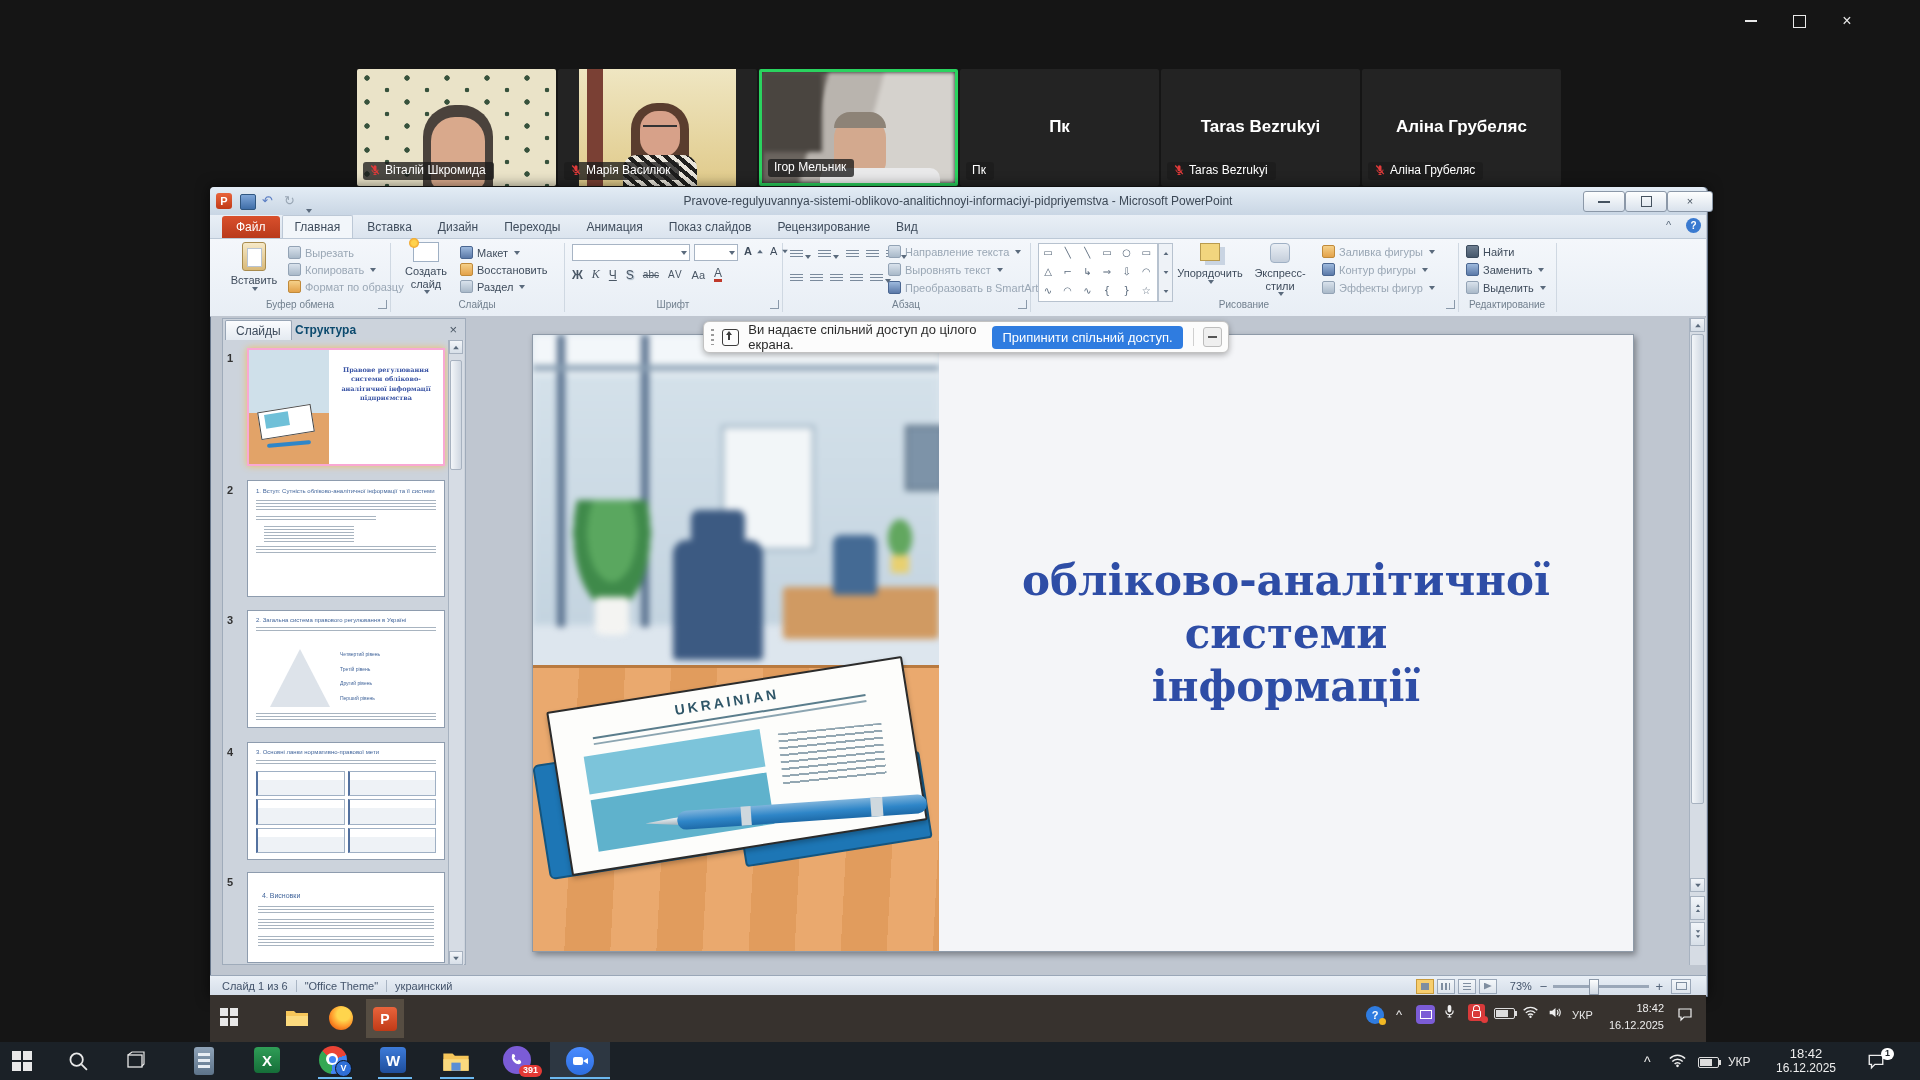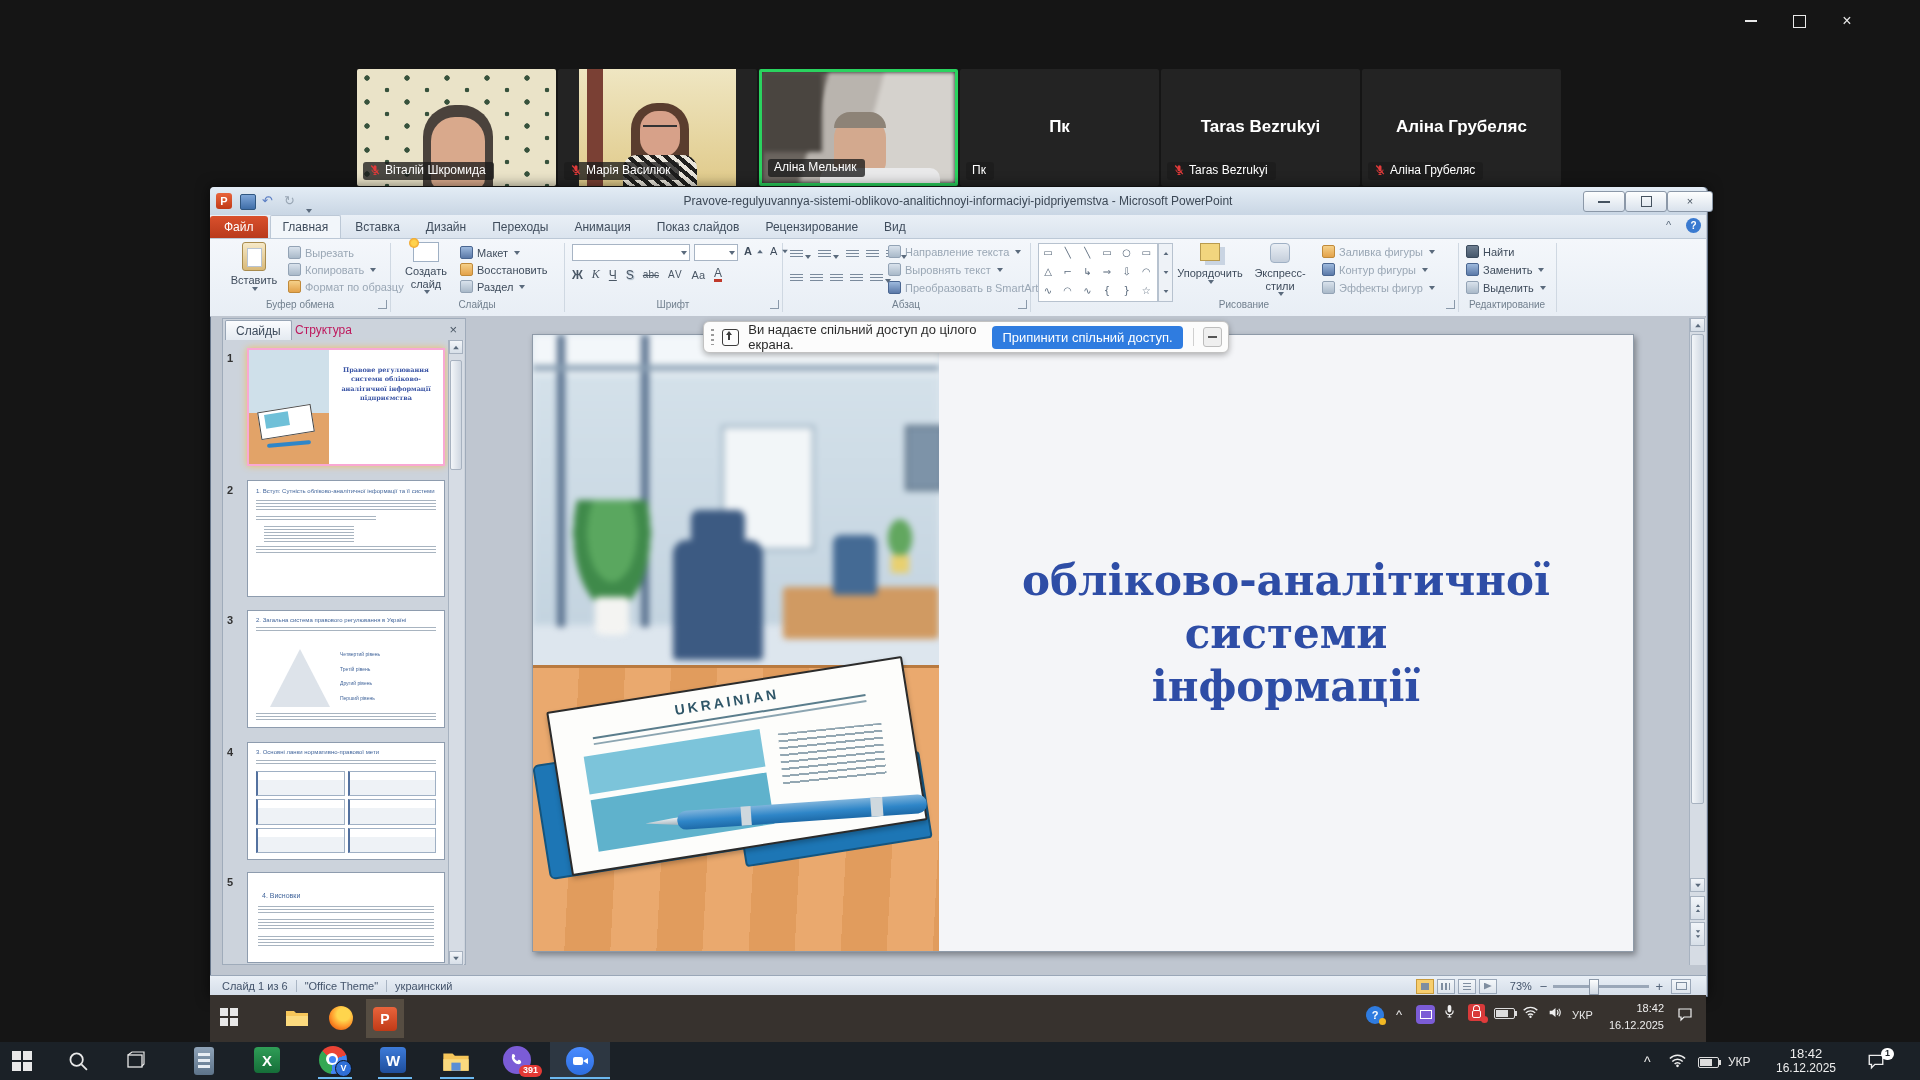--- a/index.html
+++ b/index.html
@@ -13,21 +13,21 @@
   .x-close{color:#e8e8e8;font-size:16px;line-height:1;}
   .tile{position:absolute;top:69px;height:117px;background:#232323;border-radius:2px;overflow:hidden;}
   .tile .bigname{position:absolute;left:0;right:0;top:50%;transform:translateY(-55%);text-align:center;color:#fff;font-weight:bold;font-size:17px;}
   .nametag{position:absolute;left:6px;bottom:6px;background:rgba(28,28,28,.78);border-radius:3px;padding:2px 8px 3px 6px;display:flex;align-items:center;gap:4px;color:#fff;font-size:12px;line-height:1.1;white-space:nowrap;}
   
   .ppwin{left:210px;top:187px;width:1496px;height:808px;background:#c0c7d1;border:1px solid #66758a;border-radius:4px 4px 0 0;box-shadow:0 0 14px rgba(0,0,0,.6);}
   .titlebar{left:210px;top:187px;width:1496px;height:28px;background:linear-gradient(#e3ecf5,#c9d6e4);border-radius:4px 4px 0 0;display:flex;align-items:center;}
   .title-text{position:absolute;left:0;right:0;text-align:center;font-size:12px;color:#3c4856;}
   .capbtn{width:40px;height:19px;border:1px solid #8b98a8;background:linear-gradient(#fdfefe,#d9e2ec);border-radius:3px;display:flex;align-items:center;justify-content:center;margin-left:2px;}
   .capbtn .g{color:#45525f;font-size:11px;line-height:1;}
-  .tabrow{left:210px;top:215px;width:1496px;height:24px;background:linear-gradient(#e9eff6,#dbe4ee);border-bottom:1px solid #bcc8d6;display:flex;align-items:flex-end;box-sizing:border-box;}
+  .tabrow{left:210px;top:215px;width:1496px;height:24px;background:linear-gradient(#e9eff6,#dbe4ee);border-bottom:1px solid #bcc8d6;display:flex;align-items:flex-end;padding-left:12px;box-sizing:border-box;}
   .ptab{font-size:12px;color:#3f4c5c;padding:4px 12px;margin-right:2px;}
   .ptab.file{background:linear-gradient(#d9502c,#b93a1c);color:#fff;border-radius:3px 3px 0 0;padding:4px 14px;}
   .ptab.active{background:#f2f6fa;border:1px solid #bcc8d6;border-bottom:none;border-radius:2px 2px 0 0;}
   .ribbon{left:210px;top:239px;width:1496px;height:77px;background:linear-gradient(#f4f7fb,#e8eef5);border-bottom:1px solid #aeb9c8;}
   .gsep{position:absolute;top:4px;bottom:4px;width:1px;background:#cfd8e2;}
   .glabel{position:absolute;top:60px;font-size:10px;color:#72808f;text-align:center;}
   .rbig{position:absolute;display:flex;flex-direction:column;align-items:center;font-size:11px;color:#3f4c5c;text-align:center;line-height:1.15;}
   .rrow{position:absolute;display:flex;align-items:center;gap:4px;font-size:11px;color:#3f4c5c;white-space:nowrap;}
   .rrow.dim{color:#9aa7b5;}
   .chip{width:11px;height:11px;border-radius:2px;background:linear-gradient(#d9e2ec,#a9b9c9);border:1px solid #93a3b5;display:inline-block;flex:none;}
@@ -134,21 +134,21 @@
   </div>
 </div>
 
 <div class="tile" style="left:759px;width:199px;border:3px solid #2ad35f;box-sizing:border-box;">
   <div class="a" style="inset:0;background:linear-gradient(105deg,#6b655f 0 30%,#b9b4ae 30% 55%,#d5d2cd 55% 100%);filter:blur(2px);"></div>
   <div class="a" style="left:0;top:0;width:60px;height:80px;background:#4a4540;filter:blur(2px);"></div>
   <div class="a" style="left:72px;top:44px;width:52px;height:60px;background:#d3a98e;border-radius:22px 22px 14px 14px;"></div>
   <div class="a" style="left:72px;top:40px;width:52px;height:16px;background:#8d8377;border-radius:20px 20px 0 0;"></div>
   <div class="a" style="left:58px;top:96px;width:120px;height:18px;background:#e9e9ea;border-radius:10px 10px 0 0;"></div>
   <div class="nametag">
-    <span>Аліна Мельник</span>
+    <span>Ігор Мельник</span>
   </div>
 </div>
 
 <div class="tile" style="left:960px;width:199px;">
   <div class="bigname">Пк</div>
   <div class="nametag">
       <span>Пк</span>
     </div>
 </div>
 
@@ -400,21 +400,21 @@
       <span>Выделить</span>
       <i class="dd"></i>
     </div>
   <div class="glabel" style="left:1248px;width:98px;">Редактирование</div>
 </div>
 
 <div class="a workspace"></div>
 
 <div class="a panel">
   <div class="ptab2" style="left:2px;background:linear-gradient(#fbfcfe,#e4eaf1);border:1px solid #98a5b5;border-bottom:none;border-radius:2px 2px 0 0;height:19px;">Слайды</div>
-  <div class="ptab2" style="left:62px;color:#be185d;">Структура</div>
+  <div class="ptab2" style="left:62px;color:#0c4a6e;font-weight:bold;">Структура</div>
   <div class="a" style="right:8px;top:3px;font-size:13px;color:#4a5765;">×</div>
 </div>
 
 <span class="a tnum" style="left:227px;top:352px;">1</span>
 <div class="a thumb sel" style="left:247px;top:348px;height:118px;">
   <div class="a" style="left:0;top:0;width:80px;height:114px;background:linear-gradient(#cfe0ea 0 55%,#e2a368 55% 100%);">
     <i class="a" style="left:10px;top:58px;width:52px;height:26px;background:#fff;border:1px solid #444;transform:rotate(-9deg);display:block;"></i>
     <i class="a" style="left:16px;top:63px;width:24px;height:14px;background:#6fc0d8;transform:rotate(-9deg);display:block;"></i>
     <i class="a" style="left:18px;top:92px;width:44px;height:4px;background:#2f86c8;border-radius:2px;transform:rotate(-5deg);display:block;"></i>
   </div>

